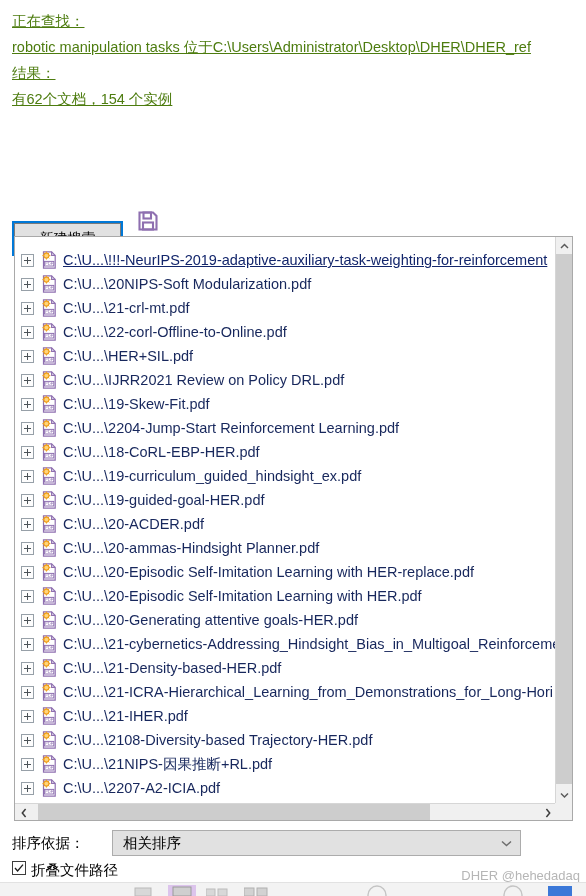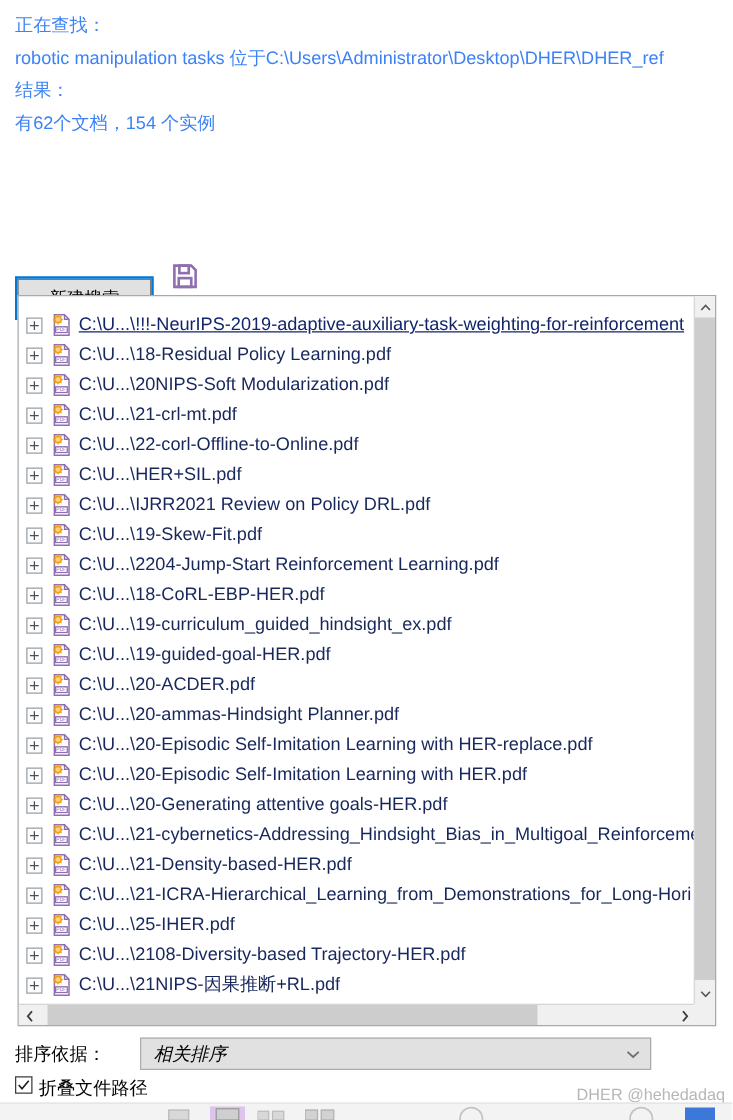--- a/index.html
+++ b/index.html
@@ -20,23 +20,24 @@
 
   
   .status-block {
     position: absolute;
     left: 12px;
     top: 8px;
     width: 566px;
   }
   .status-line {
     font-size: 14.5px;
-    color: #3b82f6;
+    color: #4d7c0f;
     line-height: 26px;
     white-space: nowrap;
+    text-decoration: underline;
   }
 
   
   .action-row {
     position: absolute;
     left: 14px;
     top: 191px;
     display: flex;
     align-items: center;
     gap: 14px;
@@ -211,21 +212,20 @@
     height: 26px;
     background: #e1e1e1;
     border: 1px solid #acacac;
     display: flex;
     align-items: center;
     padding: 0 8px 0 10px;
     font-size: 14.5px;
     color: #000;
     cursor: pointer;
     justify-content: space-between;
-    font-style: italic;
   }
 
   .check-row {
     position: absolute;
     left: 12px;
     top: 861px;
     display: flex;
     align-items: flex-start;
     gap: 5px;
     cursor: pointer;
@@ -314,33 +314,20 @@
             <span class="expander"></span>
             <svg class="pdf-icon" viewBox="0 0 16 18">
               <path d="M2.5 0.8 H10.6 L14.2 4.4 V17.2 H2.5 Z" fill="#ffffff" stroke="#8e6fb0" stroke-width="1.2"></path>
               <path d="M10.6 0.8 V4.4 H14.2" fill="none" stroke="#8e6fb0" stroke-width="1.1"></path>
               <circle cx="5.4" cy="4.6" r="3.1" fill="#f0a01e"></circle>
               <path d="M5.4 0.6 L5.4 8.6 M1.4 4.6 L9.4 4.6 M2.6 1.8 L8.2 7.4 M8.2 1.8 L2.6 7.4" stroke="#f0a01e" stroke-width="1"></path>
               <circle cx="5.4" cy="4.6" r="1.9" fill="#ffd47a"></circle>
               <rect x="3.4" y="10.4" width="9.4" height="4.6" fill="#ffffff" stroke="#8e6fb0" stroke-width="1"></rect>
               <text x="8.1" y="14.1" font-size="4.1" font-family="Liberation Sans, sans-serif" fill="#8e6fb0" text-anchor="middle">PDF</text>
             </svg>
-            <span class="row-label">C:\U...\18-Residual Policy Learning.pdf</span>
-          </div>
-          <div class="result-row">
-            <span class="expander"></span>
-            <svg class="pdf-icon" viewBox="0 0 16 18">
-              <path d="M2.5 0.8 H10.6 L14.2 4.4 V17.2 H2.5 Z" fill="#ffffff" stroke="#8e6fb0" stroke-width="1.2"></path>
-              <path d="M10.6 0.8 V4.4 H14.2" fill="none" stroke="#8e6fb0" stroke-width="1.1"></path>
-              <circle cx="5.4" cy="4.6" r="3.1" fill="#f0a01e"></circle>
-              <path d="M5.4 0.6 L5.4 8.6 M1.4 4.6 L9.4 4.6 M2.6 1.8 L8.2 7.4 M8.2 1.8 L2.6 7.4" stroke="#f0a01e" stroke-width="1"></path>
-              <circle cx="5.4" cy="4.6" r="1.9" fill="#ffd47a"></circle>
-              <rect x="3.4" y="10.4" width="9.4" height="4.6" fill="#ffffff" stroke="#8e6fb0" stroke-width="1"></rect>
-              <text x="8.1" y="14.1" font-size="4.1" font-family="Liberation Sans, sans-serif" fill="#8e6fb0" text-anchor="middle">PDF</text>
-            </svg>
             <span class="row-label">C:\U...\20NIPS-Soft Modularization.pdf</span>
           </div>
           <div class="result-row">
             <span class="expander"></span>
             <svg class="pdf-icon" viewBox="0 0 16 18">
               <path d="M2.5 0.8 H10.6 L14.2 4.4 V17.2 H2.5 Z" fill="#ffffff" stroke="#8e6fb0" stroke-width="1.2"></path>
               <path d="M10.6 0.8 V4.4 H14.2" fill="none" stroke="#8e6fb0" stroke-width="1.1"></path>
               <circle cx="5.4" cy="4.6" r="3.1" fill="#f0a01e"></circle>
               <path d="M5.4 0.6 L5.4 8.6 M1.4 4.6 L9.4 4.6 M2.6 1.8 L8.2 7.4 M8.2 1.8 L2.6 7.4" stroke="#f0a01e" stroke-width="1"></path>
               <circle cx="5.4" cy="4.6" r="1.9" fill="#ffd47a"></circle>
@@ -561,21 +548,21 @@
             <span class="expander"></span>
             <svg class="pdf-icon" viewBox="0 0 16 18">
               <path d="M2.5 0.8 H10.6 L14.2 4.4 V17.2 H2.5 Z" fill="#ffffff" stroke="#8e6fb0" stroke-width="1.2"></path>
               <path d="M10.6 0.8 V4.4 H14.2" fill="none" stroke="#8e6fb0" stroke-width="1.1"></path>
               <circle cx="5.4" cy="4.6" r="3.1" fill="#f0a01e"></circle>
               <path d="M5.4 0.6 L5.4 8.6 M1.4 4.6 L9.4 4.6 M2.6 1.8 L8.2 7.4 M8.2 1.8 L2.6 7.4" stroke="#f0a01e" stroke-width="1"></path>
               <circle cx="5.4" cy="4.6" r="1.9" fill="#ffd47a"></circle>
               <rect x="3.4" y="10.4" width="9.4" height="4.6" fill="#ffffff" stroke="#8e6fb0" stroke-width="1"></rect>
               <text x="8.1" y="14.1" font-size="4.1" font-family="Liberation Sans, sans-serif" fill="#8e6fb0" text-anchor="middle">PDF</text>
             </svg>
-            <span class="row-label">C:\U...\25-IHER.pdf</span>
+            <span class="row-label">C:\U...\21-IHER.pdf</span>
           </div>
           <div class="result-row">
             <span class="expander"></span>
             <svg class="pdf-icon" viewBox="0 0 16 18">
               <path d="M2.5 0.8 H10.6 L14.2 4.4 V17.2 H2.5 Z" fill="#ffffff" stroke="#8e6fb0" stroke-width="1.2"></path>
               <path d="M10.6 0.8 V4.4 H14.2" fill="none" stroke="#8e6fb0" stroke-width="1.1"></path>
               <circle cx="5.4" cy="4.6" r="3.1" fill="#f0a01e"></circle>
               <path d="M5.4 0.6 L5.4 8.6 M1.4 4.6 L9.4 4.6 M2.6 1.8 L8.2 7.4 M8.2 1.8 L2.6 7.4" stroke="#f0a01e" stroke-width="1"></path>
               <circle cx="5.4" cy="4.6" r="1.9" fill="#ffd47a"></circle>
               <rect x="3.4" y="10.4" width="9.4" height="4.6" fill="#ffffff" stroke="#8e6fb0" stroke-width="1"></rect>

